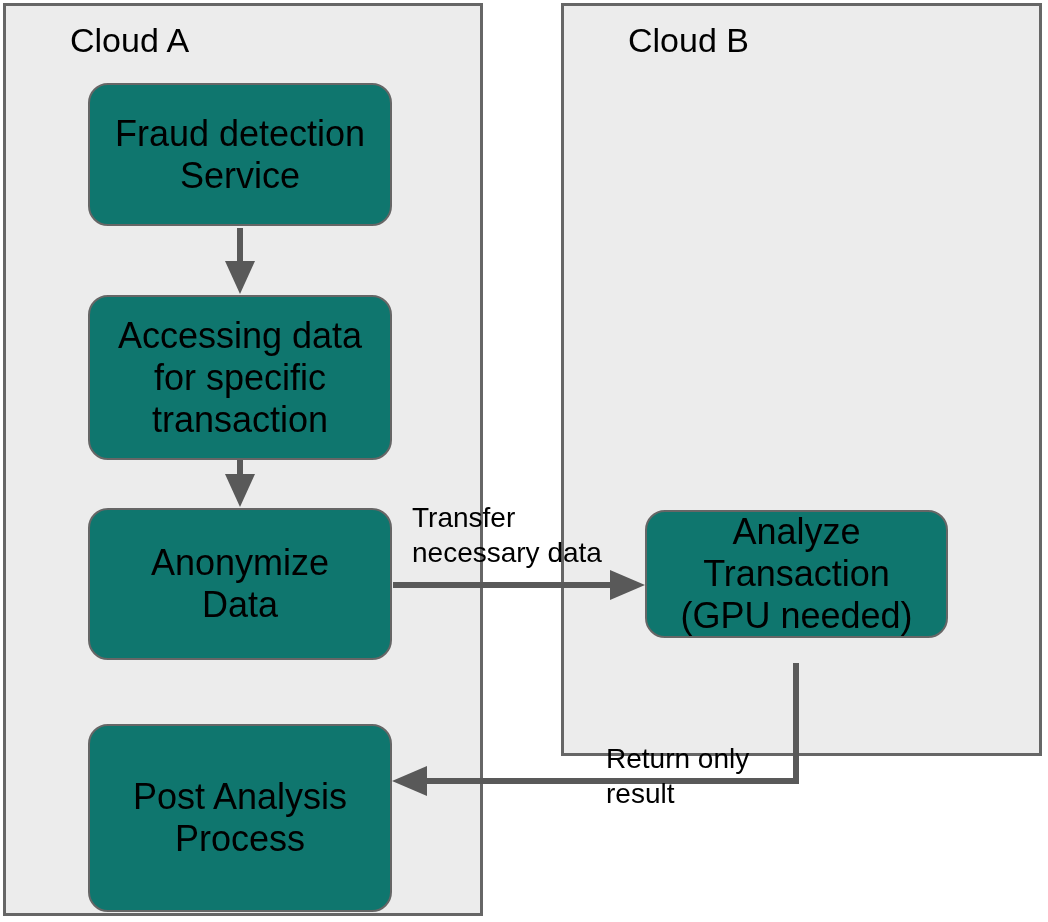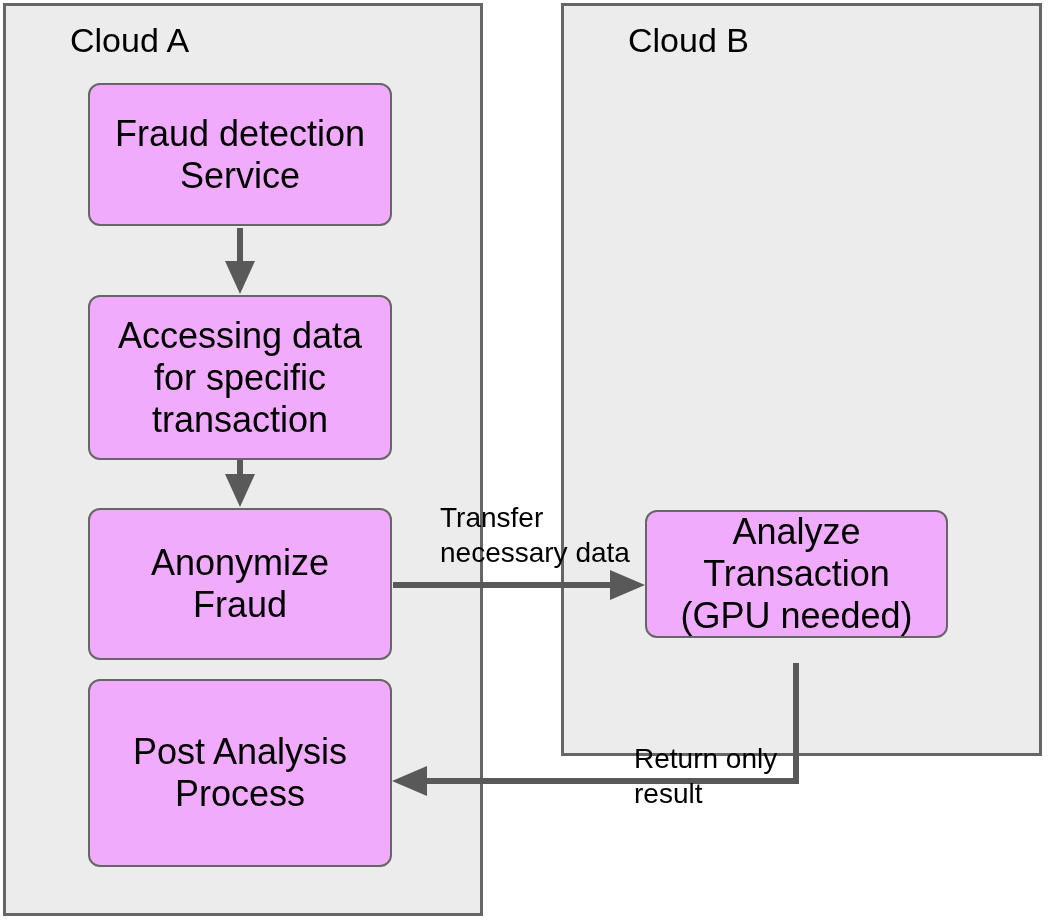--- a/index.html
+++ b/index.html
@@ -48,46 +48,45 @@
     stroke-width: 6;
     stroke-linejoin: miter;
   }
   .edge-head {
     fill: #595959;
     stroke: none;
   }
   .node {
     position: absolute;
     box-sizing: border-box;
-    background: #f0abfc;
+    background: #0f766e;
     border: 2px solid #666666;
-    border-radius: 12px;
+    border-radius: 20px;
     display: flex;
     align-items: center;
     justify-content: center;
     text-align: center;
     font-size: 36px;
     line-height: 42px;
     white-space: pre-line;
     z-index: 3;
   }
   .node-fraud      { left: 88px;  top: 83px;  width: 304px; height: 143px; }
   .node-accessing  { left: 88px;  top: 295px; width: 304px; height: 165px; }
   .node-anonymize  { left: 88px;  top: 508px; width: 304px; height: 152px; }
-  .node-post       { left: 88px;  top: 679px; width: 304px; height: 188px; align-items: center; }
+  .node-post       { left: 88px;  top: 724px; width: 304px; height: 188px; align-items: center; }
   .node-analyze    { left: 645px; top: 510px; width: 303px; height: 128px; }
   .edge-label {
     position: absolute;
     font-size: 28px;
     line-height: 35px;
     white-space: pre-line;
     text-align: left;
     z-index: 4;
     color: #000000;
-    margin-left: 28px;
   }
   .edge-label-transfer { left: 412px; top: 500px; }
   .edge-label-return   { left: 606px; top: 741px; }
 </style>
 </head>
 <body>
 
 <div class="canvas">
 
   <div class="cloud cloud-a">
@@ -127,21 +126,21 @@
   </div>
 
   <div class="node node-accessing">
     <span>Accessing data
 for specific
 transaction</span>
   </div>
 
   <div class="node node-anonymize">
     <span>Anonymize
-Fraud</span>
+Data</span>
   </div>
 
   <div class="node node-post">
     <span>Post Analysis
 Process</span>
   </div>
 
   <div class="node node-analyze">
     <span>Analyze
 Transaction

